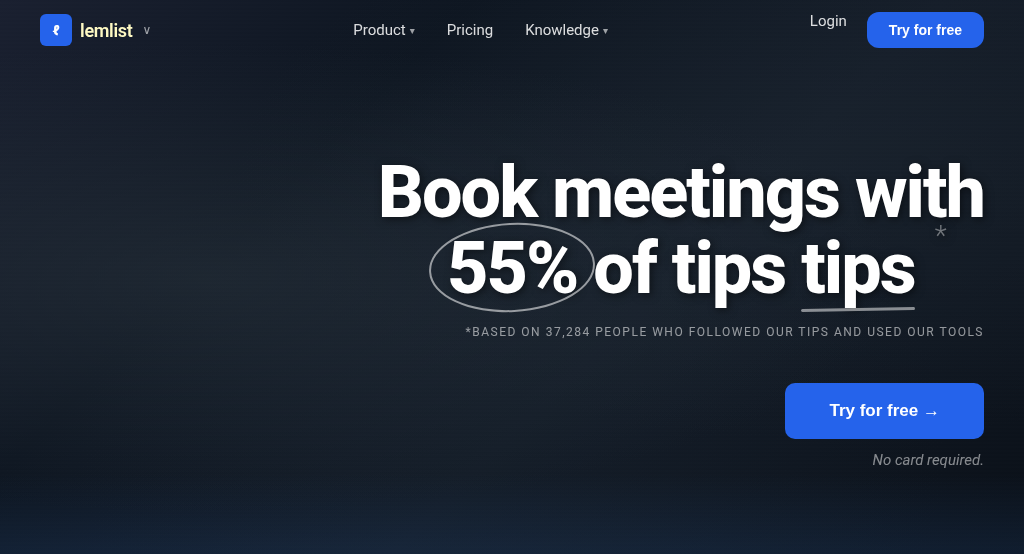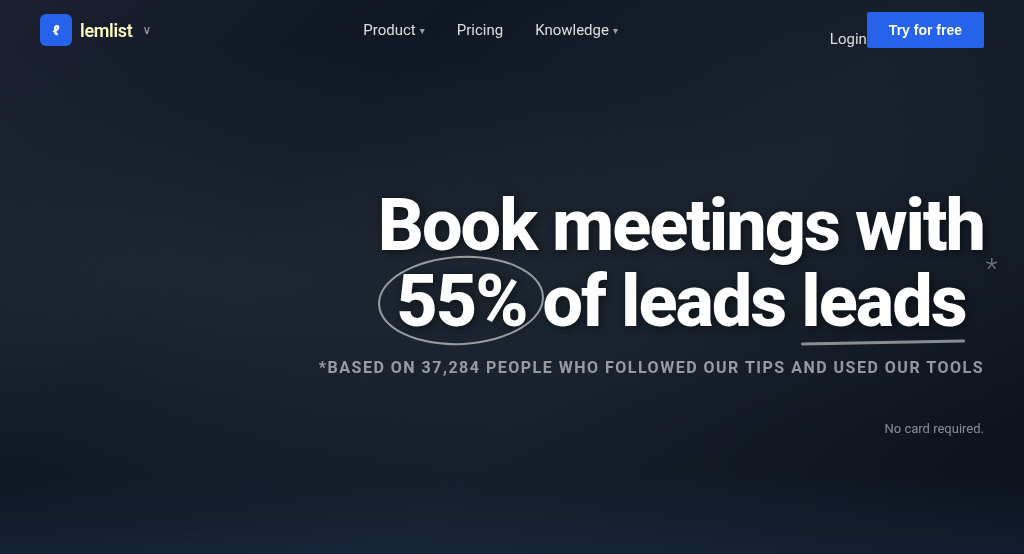--- a/index.html
+++ b/index.html
@@ -97,40 +97,41 @@
       text-decoration: none;
     }
 
     .nav-item .chevron {
       font-size: 10px;
       opacity: 0.7;
     }
 
     .nav-right {
       display: flex;
-      align-items: flex-end;
+      align-items: flex-start;
+      gap: 20px;
     }
 
     .login-btn {
       color: rgba(255,255,255,0.85);
       font-size: 15px;
       font-weight: 400;
       cursor: pointer;
       background: none;
       border: none;
       text-decoration: none;
     }
 
     .try-btn-nav {
       background: #2563eb;
       color: white;
       font-size: 14px;
       font-weight: 600;
       padding: 10px 22px;
-      border-radius: 2px;
+      border-radius: 12px;
       border: none;
       cursor: pointer;
       text-decoration: none;
     }
 
     
     .hero {
       position: relative;
       z-index: 5;
       display: flex;
@@ -199,22 +200,22 @@
       position: absolute;
       top: -10px;
       right: -30px;
       font-size: 28px;
       color: rgba(255,255,255,0.4);
       font-weight: 300;
     }
 
     .hero-subtext {
       color: rgba(255,255,255,0.55);
-      font-size: 16px;
-      font-weight: 700;
+      font-size: 12px;
+      font-weight: 400;
       letter-spacing: 1.5px;
       text-transform: uppercase;
       margin-bottom: 44px;
     }
 
     .try-btn-hero {
       background: #2563eb;
       color: white;
       font-size: 17px;
       font-weight: 600;
@@ -224,21 +225,22 @@
       cursor: pointer;
       display: inline-flex;
       align-items: center;
       gap: 8px;
       margin-bottom: 12px;
       text-decoration: none;
     }
 
     .no-card-text {
       color: rgba(255,255,255,0.5);
-      font-size: 13px;
+      font-size: 15px;
+      font-style: italic;
     }
 
     
     .bottom-glow {
       position: absolute;
       bottom: 0;
       left: 0;
       right: 0;
       height: 80px;
       background: linear-gradient(to top, rgba(30,60,100,0.3), transparent);
@@ -280,27 +282,28 @@
 </nav>
 
 <section class="hero">
   <h1 class="hero-headline">
     <span>Book meetings with</span>
     <br>
     <span class="headline-line2">
       <span class="circled">
         <span>55%</span>
       </span>
-      <span> of leads </span>
+      <span> of tips </span>
       <span class="underlined">
-        <span>leads</span>
+        <span>tips</span>
       </span>
       <span class="asterisk-deco">*</span>
     </span>
   </h1>
 
   <p class="hero-subtext">*Based on 37,284 people who followed our tips and used our tools</p>
 
+  <button class="try-btn-hero">Try for free →</button>
 
   <p class="no-card-text">No card required.</p>
 </section>
 
 <div class="bottom-glow"></div>
 
 </body></html>

